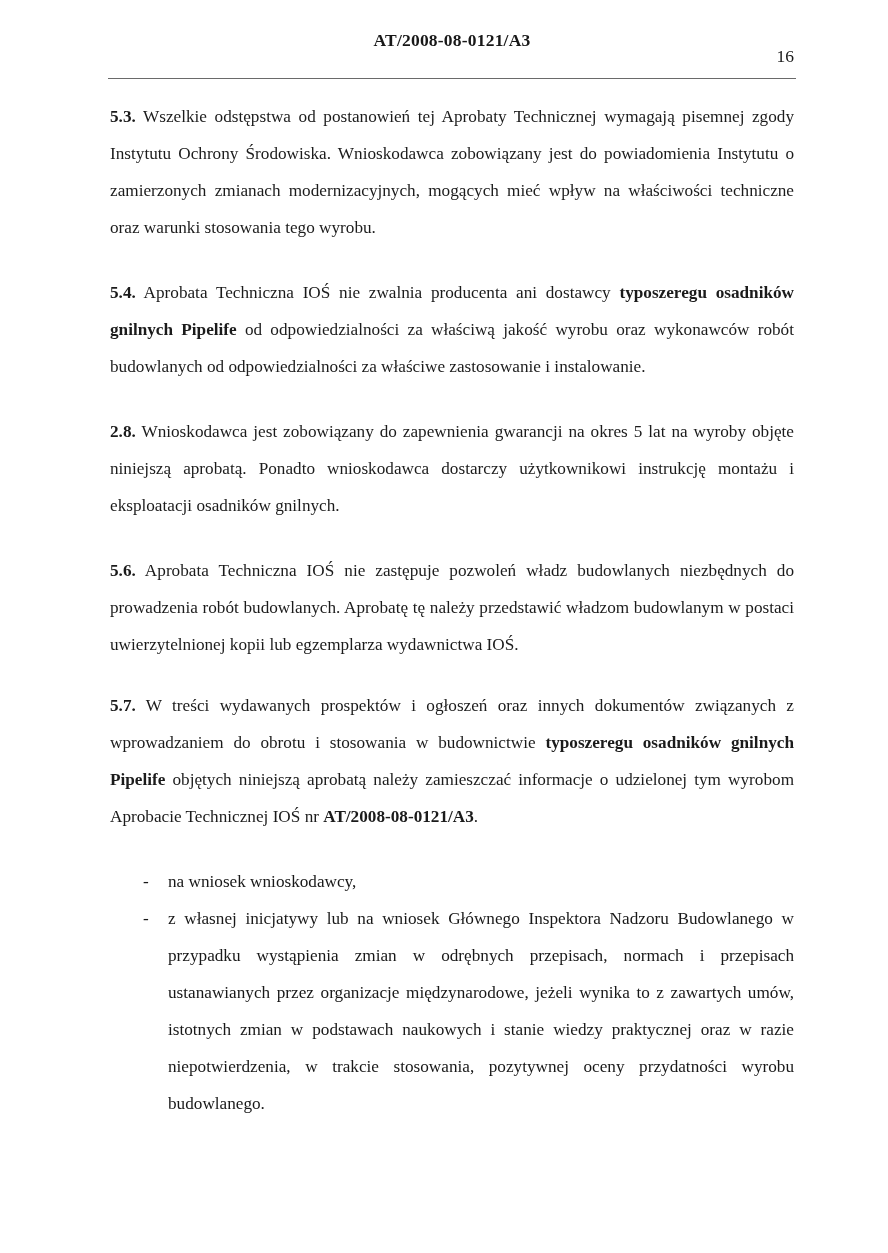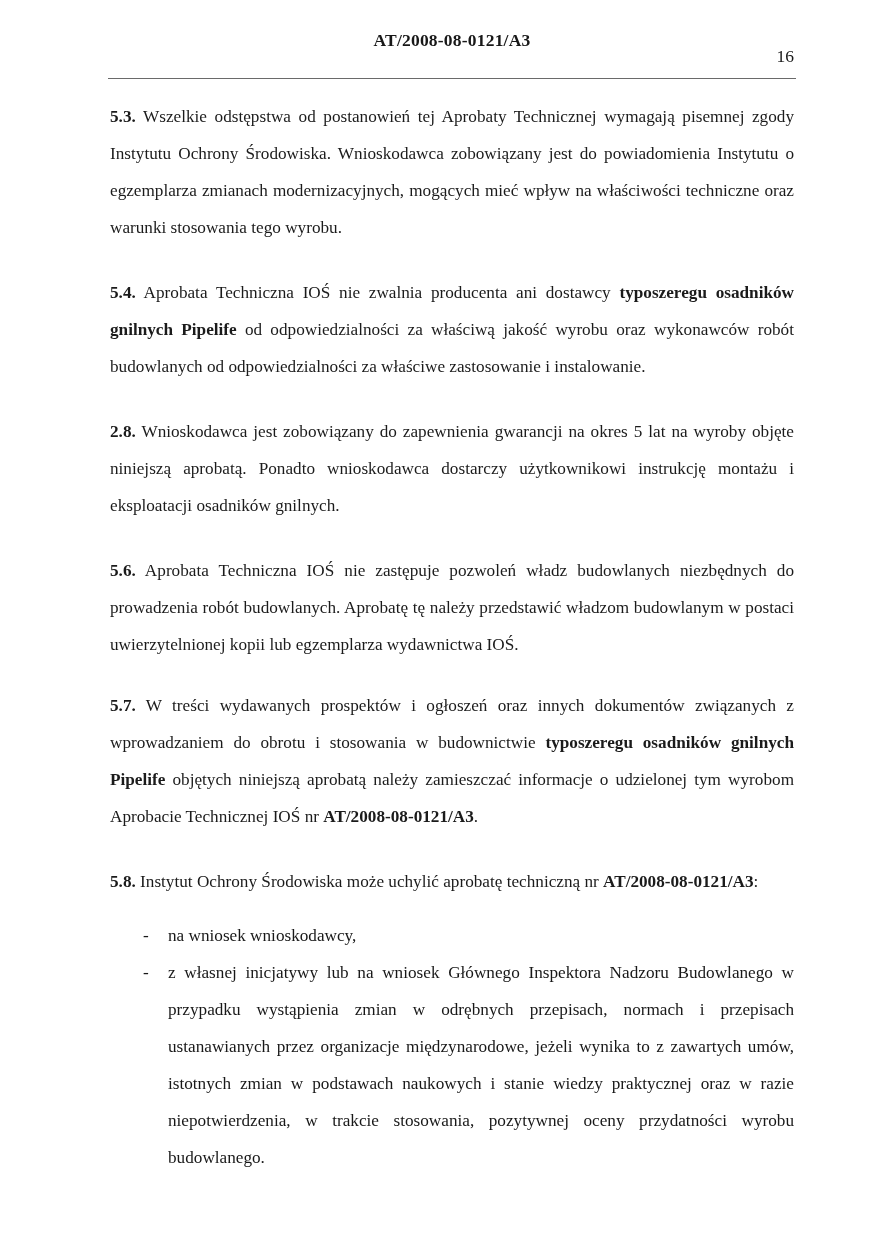--- a/index.html
+++ b/index.html
@@ -119,21 +119,21 @@
     <div class="header-pageno">16</div>
   </div>
   <div class="header-rule"></div>
 
   <div class="content">
 
 
     <div class="spacer-10"></div>
 
     <p class="para">
-      <span class="num">5.3.</span><span> Wszelkie odstępstwa od postanowień tej Aprobaty Technicznej wymagają pisemnej zgody Instytutu Ochrony Środowiska. Wnioskodawca zobowiązany jest do powiadomienia Instytutu o egzemplarza zmianach modernizacyjnych, mogących mieć wpływ na właściwości techniczne oraz warunki stosowania tego wyrobu.</span>
+      <span class="num">5.3.</span><span> Wszelkie odstępstwa od postanowień tej Aprobaty Technicznej wymagają pisemnej zgody Instytutu Ochrony Środowiska. Wnioskodawca zobowiązany jest do powiadomienia Instytutu o zamierzonych zmianach modernizacyjnych, mogących mieć wpływ na właściwości techniczne oraz warunki stosowania tego wyrobu.</span>
     </p>
 
     <div class="spacer-10"></div>
 
     <p class="para">
       <span class="num">5.4.</span><span> Aprobata Techniczna IOŚ nie zwalnia producenta ani dostawcy </span><b>typoszeregu osadników gnilnych Pipelife</b><span> od odpowiedzialności za właściwą jakość wyrobu oraz wykonawców robót budowlanych od odpowiedzialności za właściwe zastosowanie i instalowanie.</span>
     </p>
 
     <div class="spacer-10"></div>
 
@@ -148,23 +148,20 @@
     </p>
 
     <div class="spacer-6"></div>
 
     <p class="para">
       <span class="num">5.7.</span><span> W treści wydawanych prospektów i ogłoszeń oraz innych dokumentów związanych z wprowadzaniem do obrotu i stosowania w budownictwie </span><b>typoszeregu osadników gnilnych Pipelife</b><span> objętych niniejszą aprobatą należy zamieszczać informacje o udzielonej tym wyrobom Aprobacie Technicznej IOŚ nr </span><b>AT/2008-08-0121/A3</b><span>.</span>
     </p>
 
     <div class="spacer-10"></div>
 
-    <p class="para tight">
-      <span class="num">5.8.</span><span> Instytut Ochrony Środowiska może uchylić aprobatę techniczną nr </span><b>AT/2008-08-0121/A3</b><span>:</span>
-    </p>
 
     <ul class="bullets">
       <li class="bullet">
         <span class="dash">-</span>
         <span class="bullet-text">na wniosek wnioskodawcy,</span>
       </li>
       <li class="bullet">
         <span class="dash">-</span>
         <span class="bullet-text">z własnej inicjatywy lub na wniosek Głównego Inspektora Nadzoru Budowlanego w przypadku wystąpienia zmian w odrębnych przepisach, normach i przepisach ustanawianych przez organizacje międzynarodowe, jeżeli wynika to z zawartych umów, istotnych zmian w podstawach naukowych i stanie wiedzy praktycznej oraz w razie niepotwierdzenia, w trakcie stosowania, pozytywnej oceny przydatności wyrobu budowlanego.</span>
       </li>

